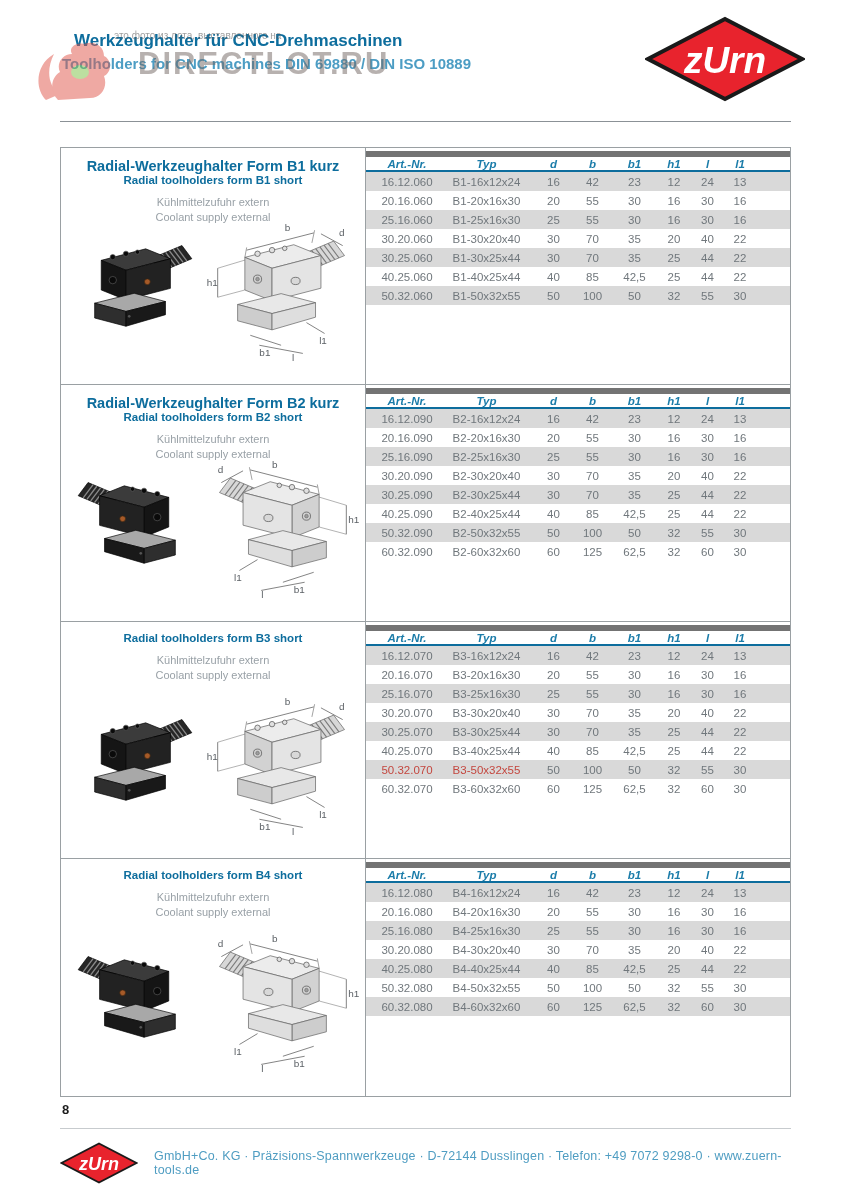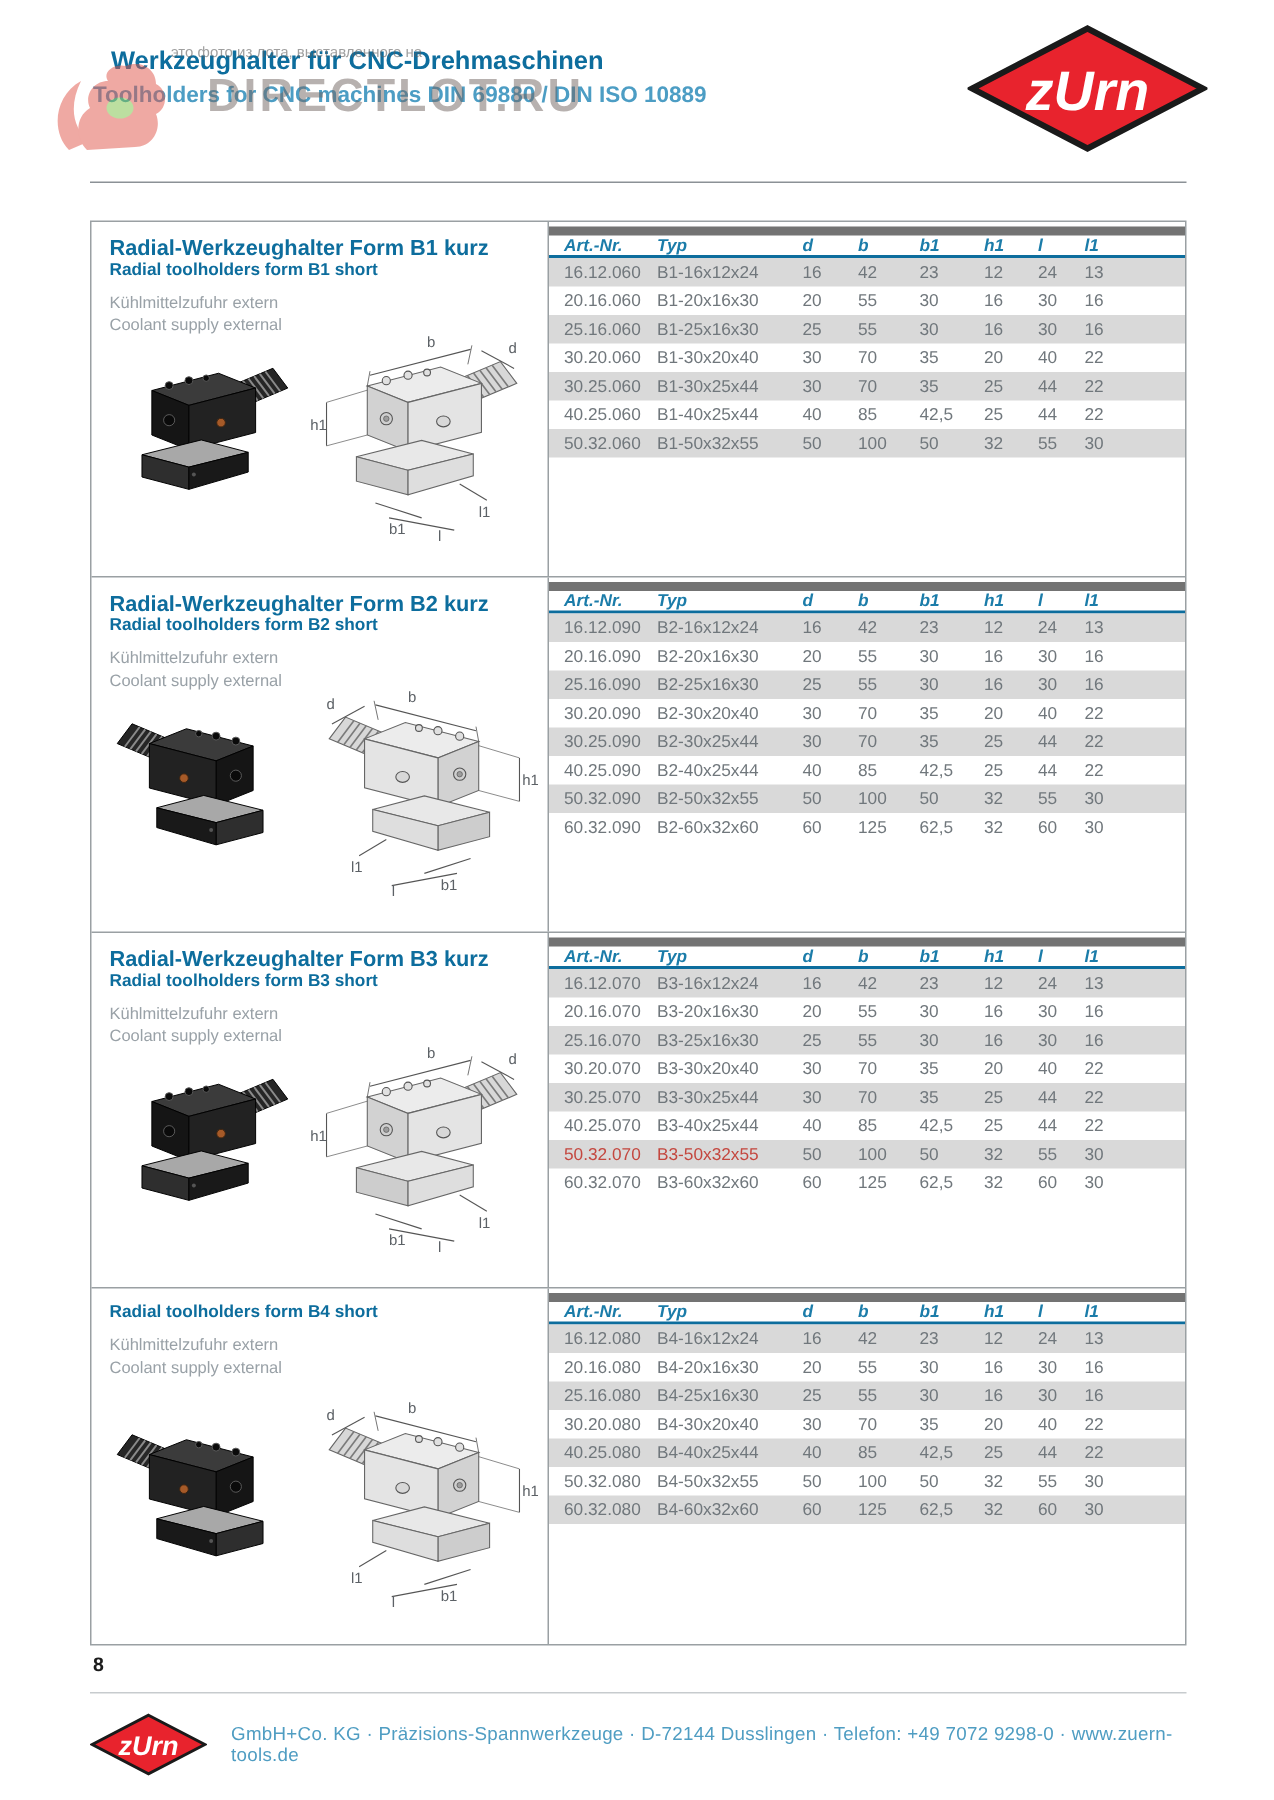--- a/index.html
+++ b/index.html
@@ -16,21 +16,21 @@
   .header-rule{position:absolute;left:60px;top:121px;width:731px;height:0;border-top:1px solid #8b9196;}
 
   
   .watermark{position:absolute;left:28px;top:22px;width:340px;height:100px;pointer-events:none;z-index:5;}
   .wm-small{position:absolute;left:86px;top:8px;font-size:10px;color:rgba(95,95,95,.6);white-space:nowrap;}
   .wm-big{position:absolute;left:62px;top:24px;font-size:31px;font-weight:bold;letter-spacing:2px;color:rgba(112,100,95,.5);margin-left:48px;}
   .wm-squirrel{position:absolute;left:0;top:14px;width:84px;height:84px;opacity:.5;}
 
   
   .content-grid{position:absolute;left:60px;top:147px;width:731px;border:1px solid #9aa0a3;box-sizing:border-box;background:#fff;}
-  .section{display:flex;height:237px;border-bottom:1px solid #9aa0a3;box-sizing:border-box;}
+  .section{display:flex;height:237px;border-bottom:1px solid #9aa0a3;box-sizing:border-box;text-align:center;}
   .section:last-child{border-bottom:none;}
   .section-left{width:305px;border-right:1px solid #9aa0a3;box-sizing:border-box;position:relative;padding:10px 12px;}
   .section-right{flex:1;box-sizing:border-box;padding:3px 0 0 0;}
   .sec-title{font-size:14.5px;font-weight:bold;color:#0d6d9d;}
   .sec-subtitle{font-size:11.5px;font-weight:bold;color:#0d6d9d;margin-bottom:9px;}
   .sec-note{font-size:11px;color:#99a1a7;line-height:1.35;}
   .sec-images{position:absolute;left:4px;top:68px;width:296px;height:152px;display:flex;align-items:flex-start;}
   .photo-svg{width:140px;height:148px;}
   .draw-svg{width:154px;height:148px;}
 
@@ -388,21 +388,20 @@
               <div class="td c6">60</div>
               <div class="td c7">30</div>
             </div>
           </div>
       </div>
     </div>
   </div>
 
   <div class="section">
     <div class="section-left">
-      <div class="sec-title">Radial-Werkzeughalter Form B3 kurz</div>
       <div class="sec-subtitle">Radial toolholders form B3 short</div>
       <div class="sec-note">Kühlmittelzufuhr extern</div>
       <div class="sec-note">Coolant supply external</div>
       <div class="sec-images">
         <svg class="photo-svg" viewBox="0 0 170 160">
           <use href="#photo-r"></use>
         </svg>
         <svg class="draw-svg" viewBox="0 0 170 160">
           <use href="#draw-r"></use>
         </svg>

